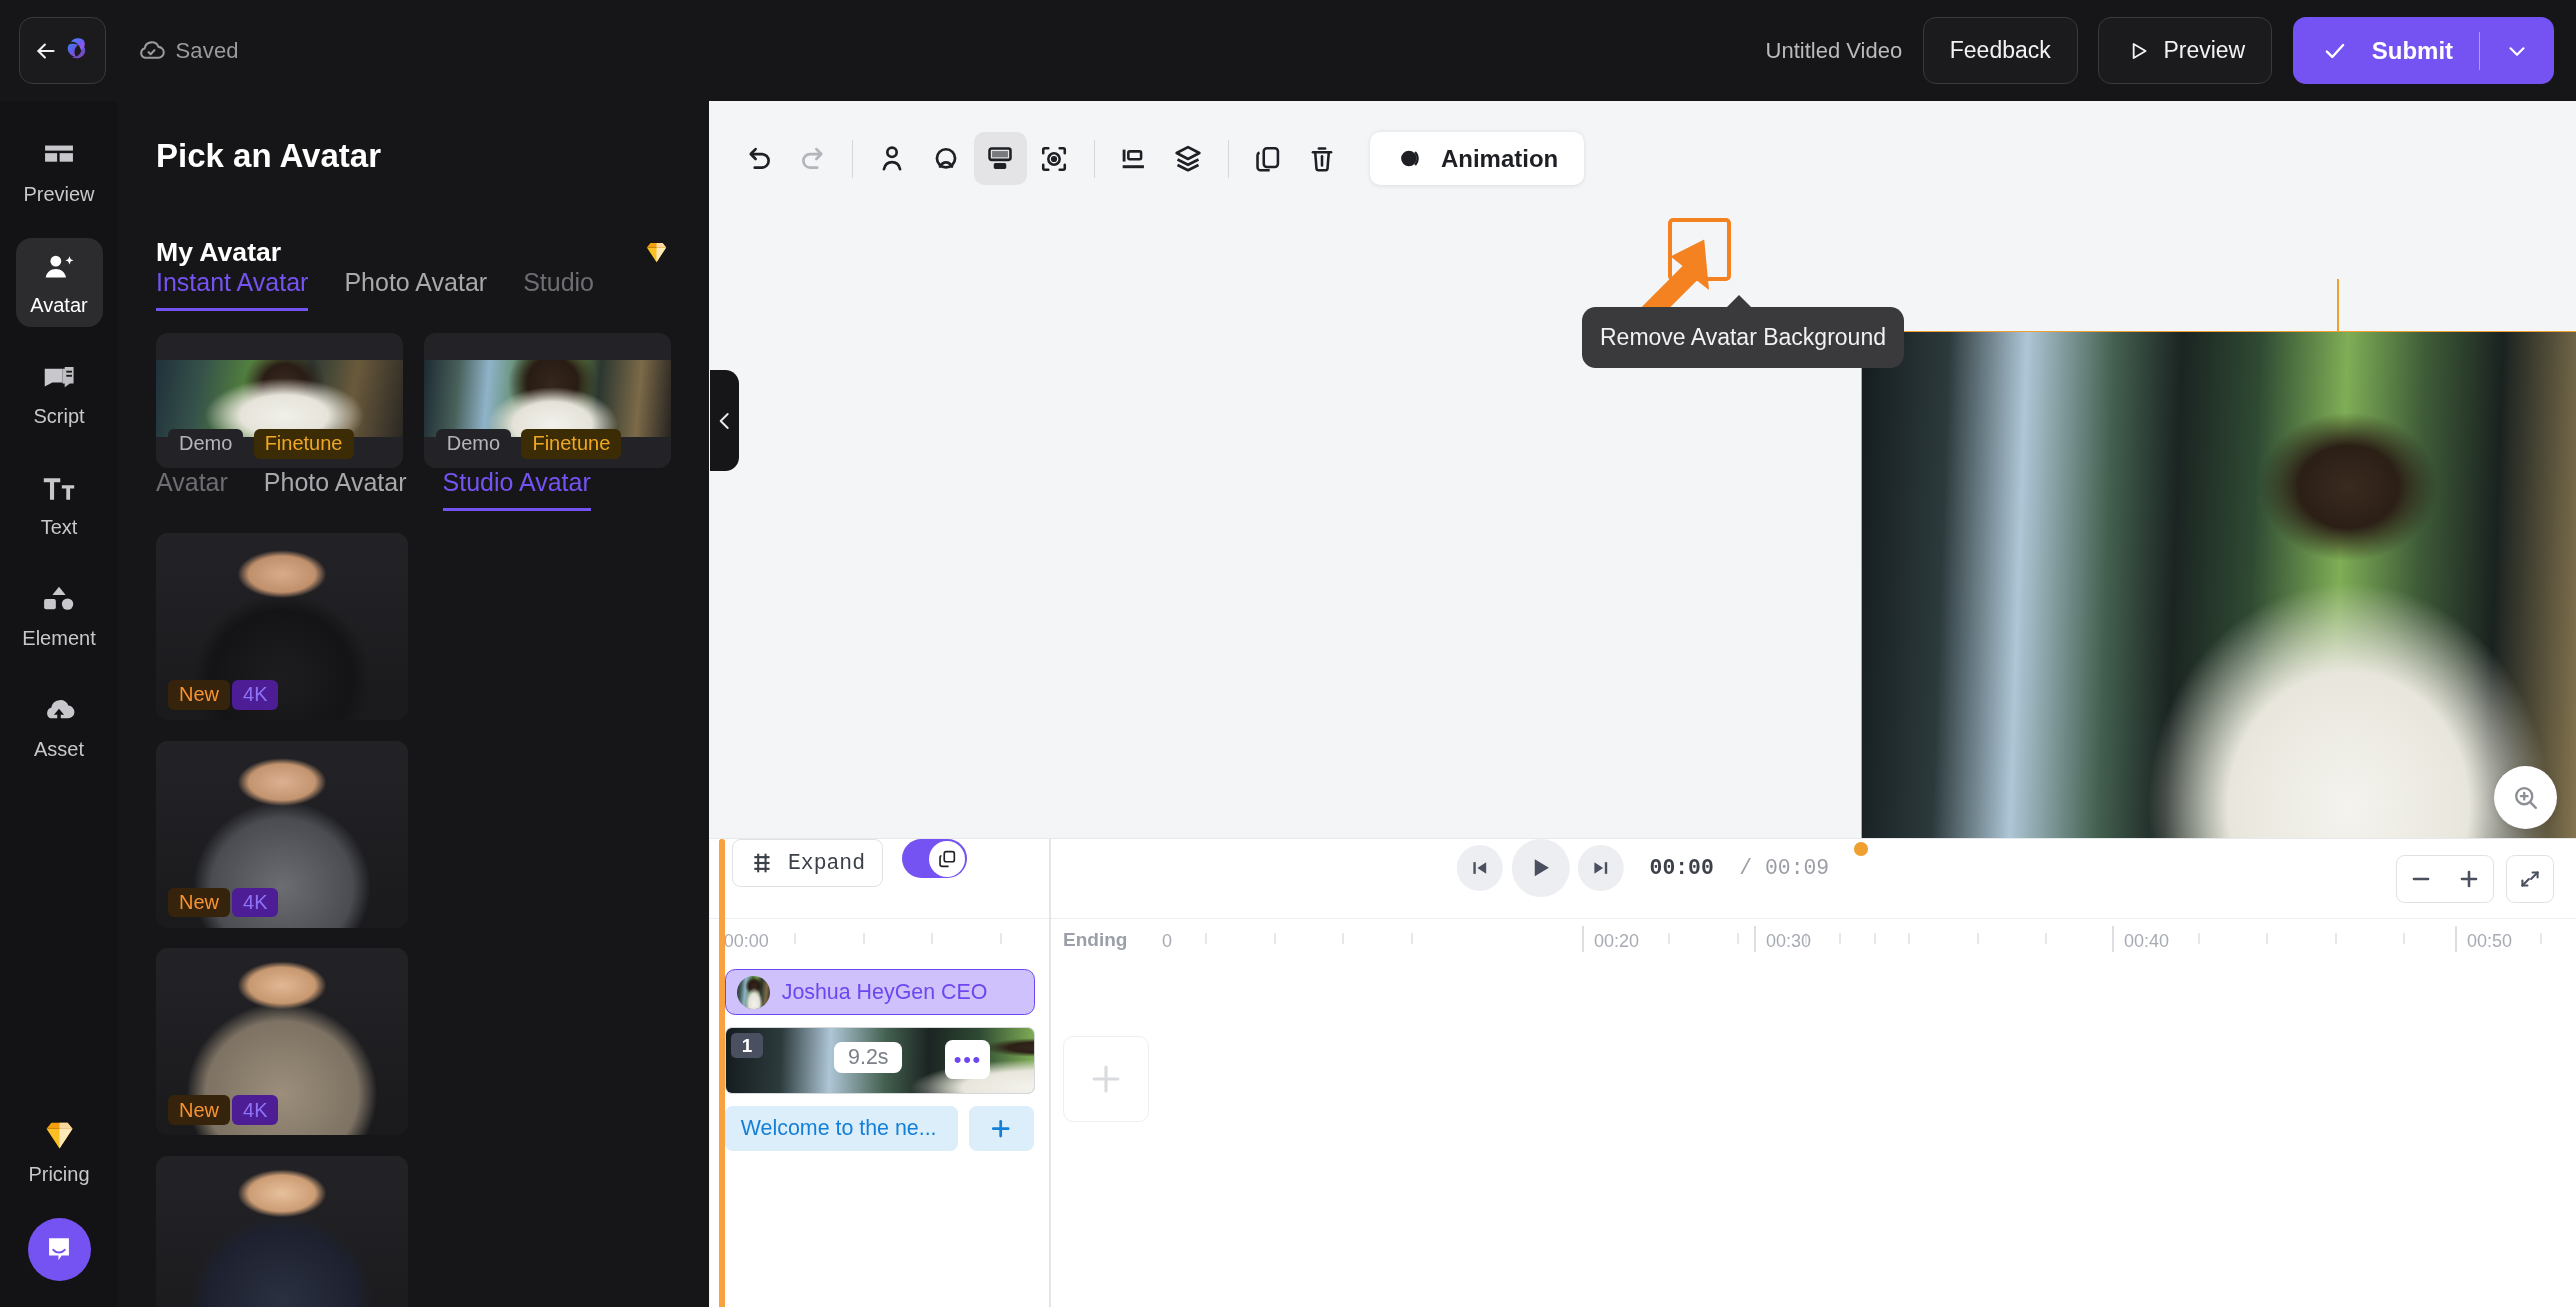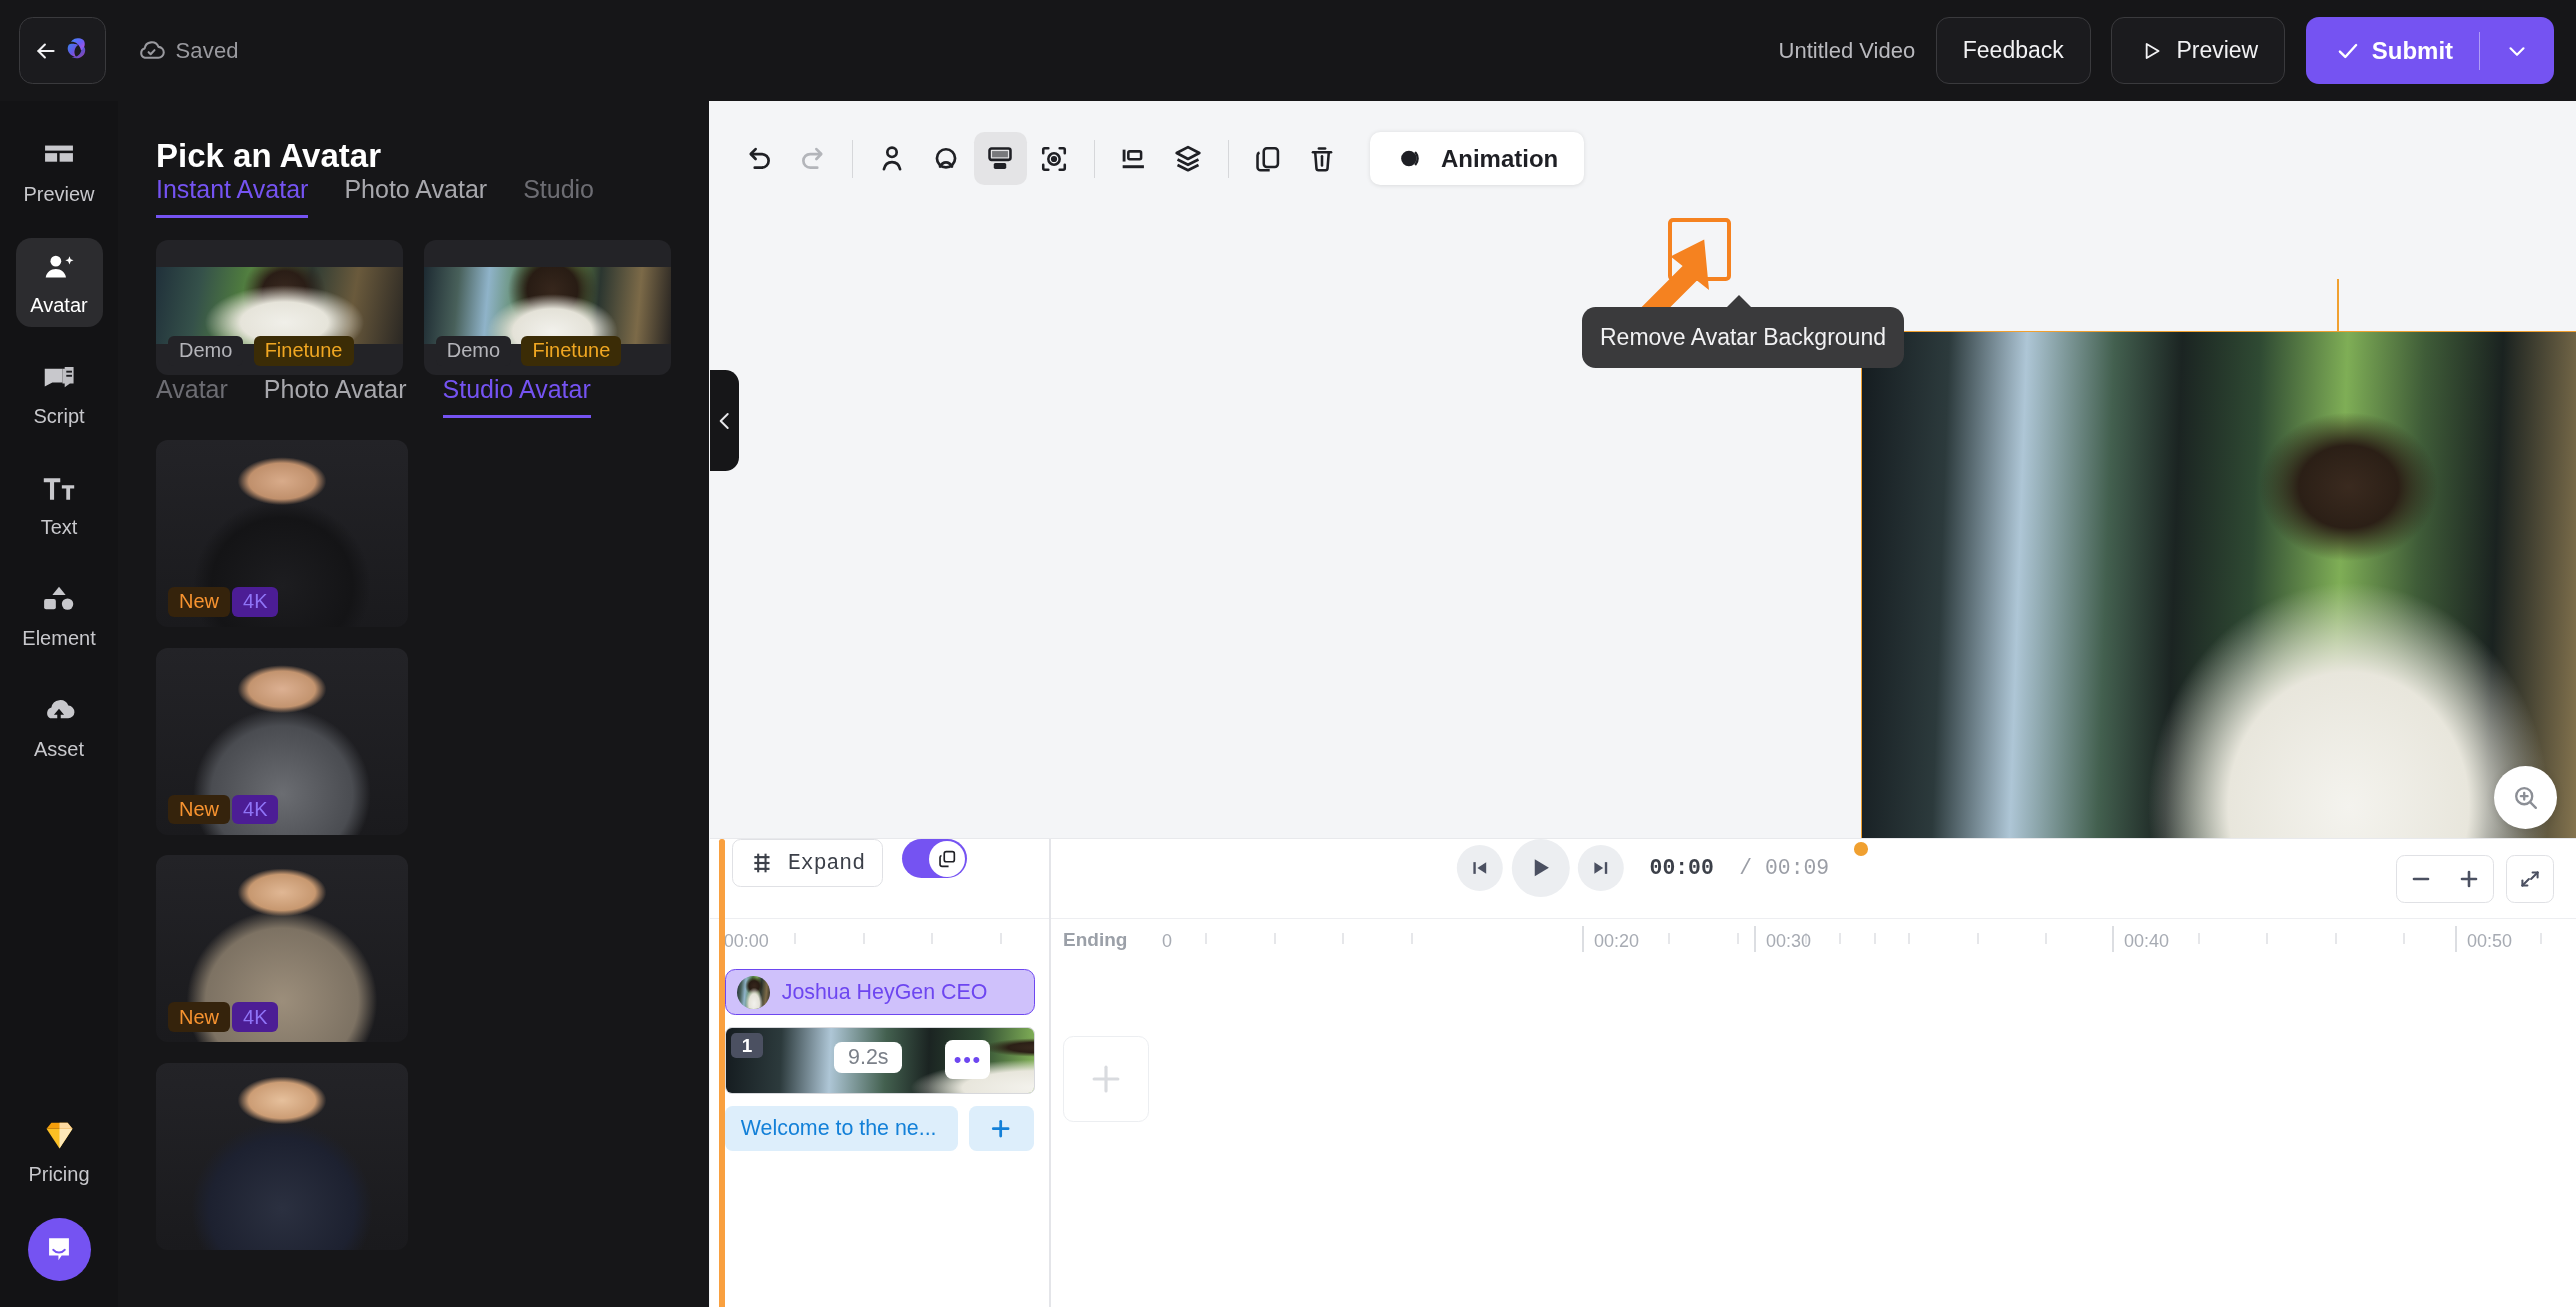--- a/index.html
+++ b/index.html
@@ -33,21 +33,21 @@
   .hbtn {
     height: 67px; border-radius: 13px; border: 0.9px solid #3a3a3d; background: #1b1b1e;
     color: #f2f2f4; font-size: 23px; display: flex; align-items: center;
     justify-content: center; gap: 12px; padding: 0 26px; cursor: pointer;
   }
   .submit-group {
     height: 67px; border-radius: 13px; background: #7553f2;
     display: flex; align-items: center; cursor: pointer; overflow: hidden;
   }
   .submit-main {
-    display: flex; align-items: center; gap: 11px; padding: 0 26px 0 29px;
+    display: flex; align-items: center; gap: 24px; padding: 0 26px 0 29px;
     color: #fff; font-size: 24px; font-weight: 600; height: 100%;
   }
   .submit-div { width: 0.9px; height: 38px; background: rgba(255,255,255,.42); }
   .submit-caret { padding: 0 24px; display: flex; align-items: center; height: 100%; }
 
   
   .rail {
     position: absolute; top: 101px; left: 0; width: 118px; height: 1207px;
     background: #131315; display: flex; flex-direction: column; align-items: center;
     padding-top: 26px;
@@ -447,20 +447,29 @@
       <svg width="34" height="34" viewBox="0 0 24 24">
         <path d="M5 4.4h14v12.2h-5.1L11.6 20v-3.4H5z" fill="#fff"></path>
         <path d="M8 12.6c1.1 1.3 2.4 1.9 4 1.9s2.9-.6 4-1.9" fill="none" stroke="#7553f2" stroke-width="1.5" stroke-linecap="round"></path>
       </svg>
     </div>
   </div>
 
   <div class="panel">
     <div class="panel-title">Pick an Avatar</div>
 
+    <div class="sec-head">
+      <span class="sec-title">My Avatar</span>
+      <svg width="29" height="29" viewBox="0 0 24 24">
+        <path d="M4 7.8h16L12 20z" fill="#fbbf24"></path>
+        <path d="M12 7.8h8L12 20z" fill="#fde8b8"></path>
+        <path d="M7 4.2h10l3 3.6H4z" fill="#f59e0b"></path>
+        <path d="M12 4.2h5l3 3.6h-8z" fill="#fcd9a0"></path>
+      </svg>
+    </div>
 
     <div class="tabs">
       <div class="tab active">Instant Avatar</div>
       <div class="tab">Photo Avatar</div>
       <div class="tab faded">Studio</div>
     </div>
 
     <div class="grid">
       <div class="av-card">
         <div class="thumb">

